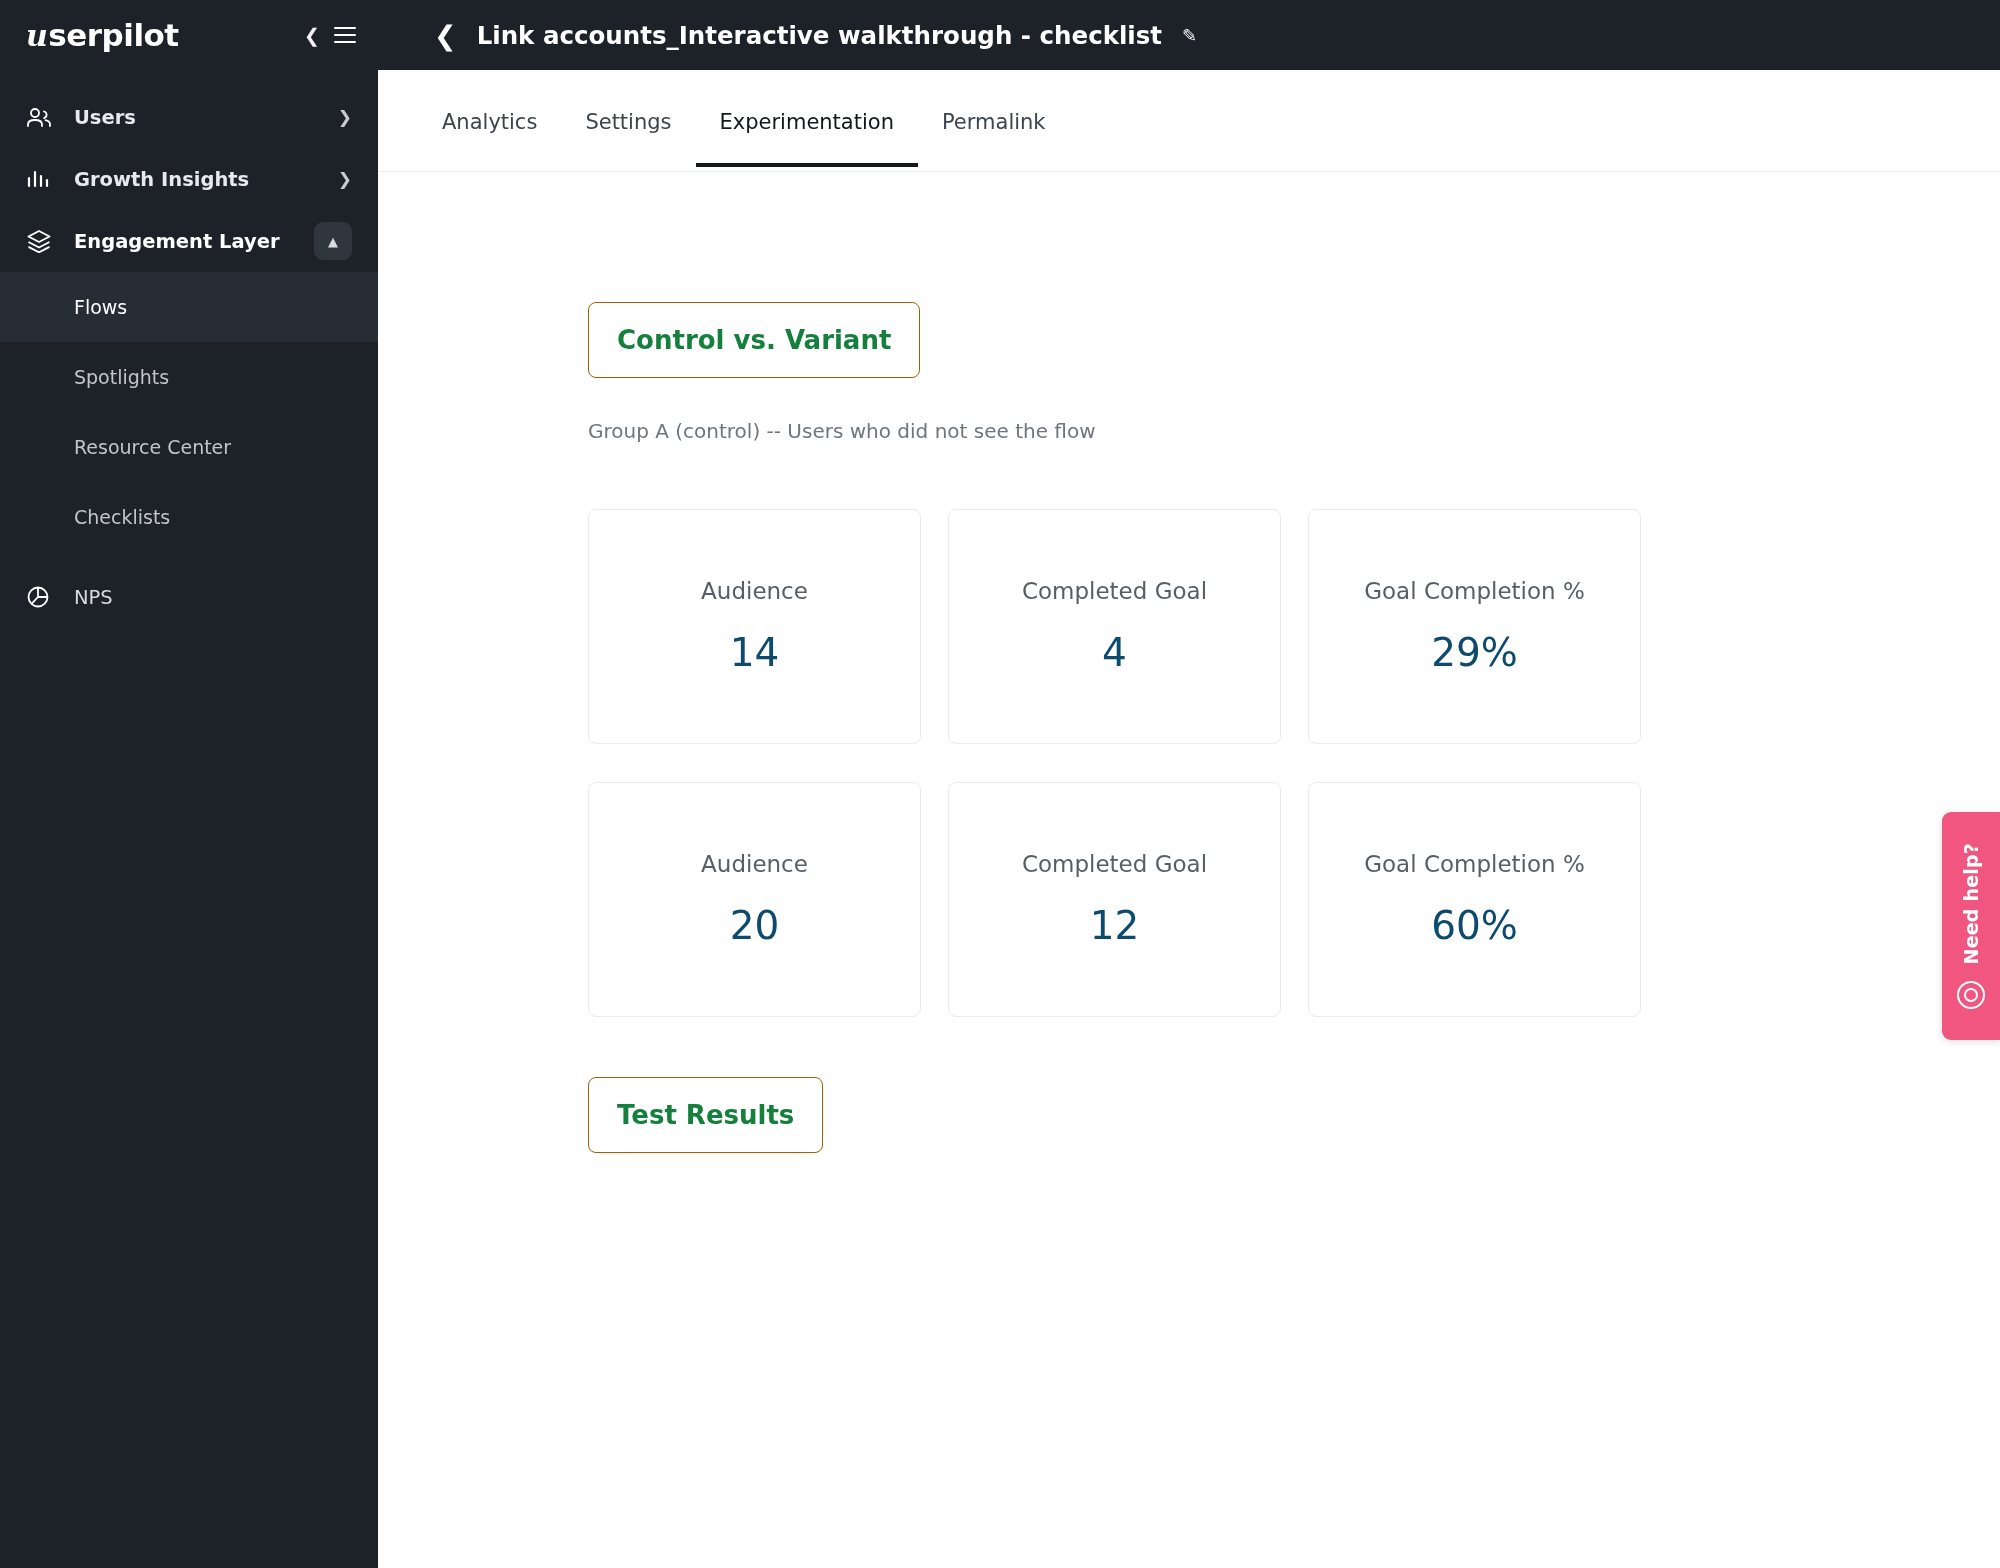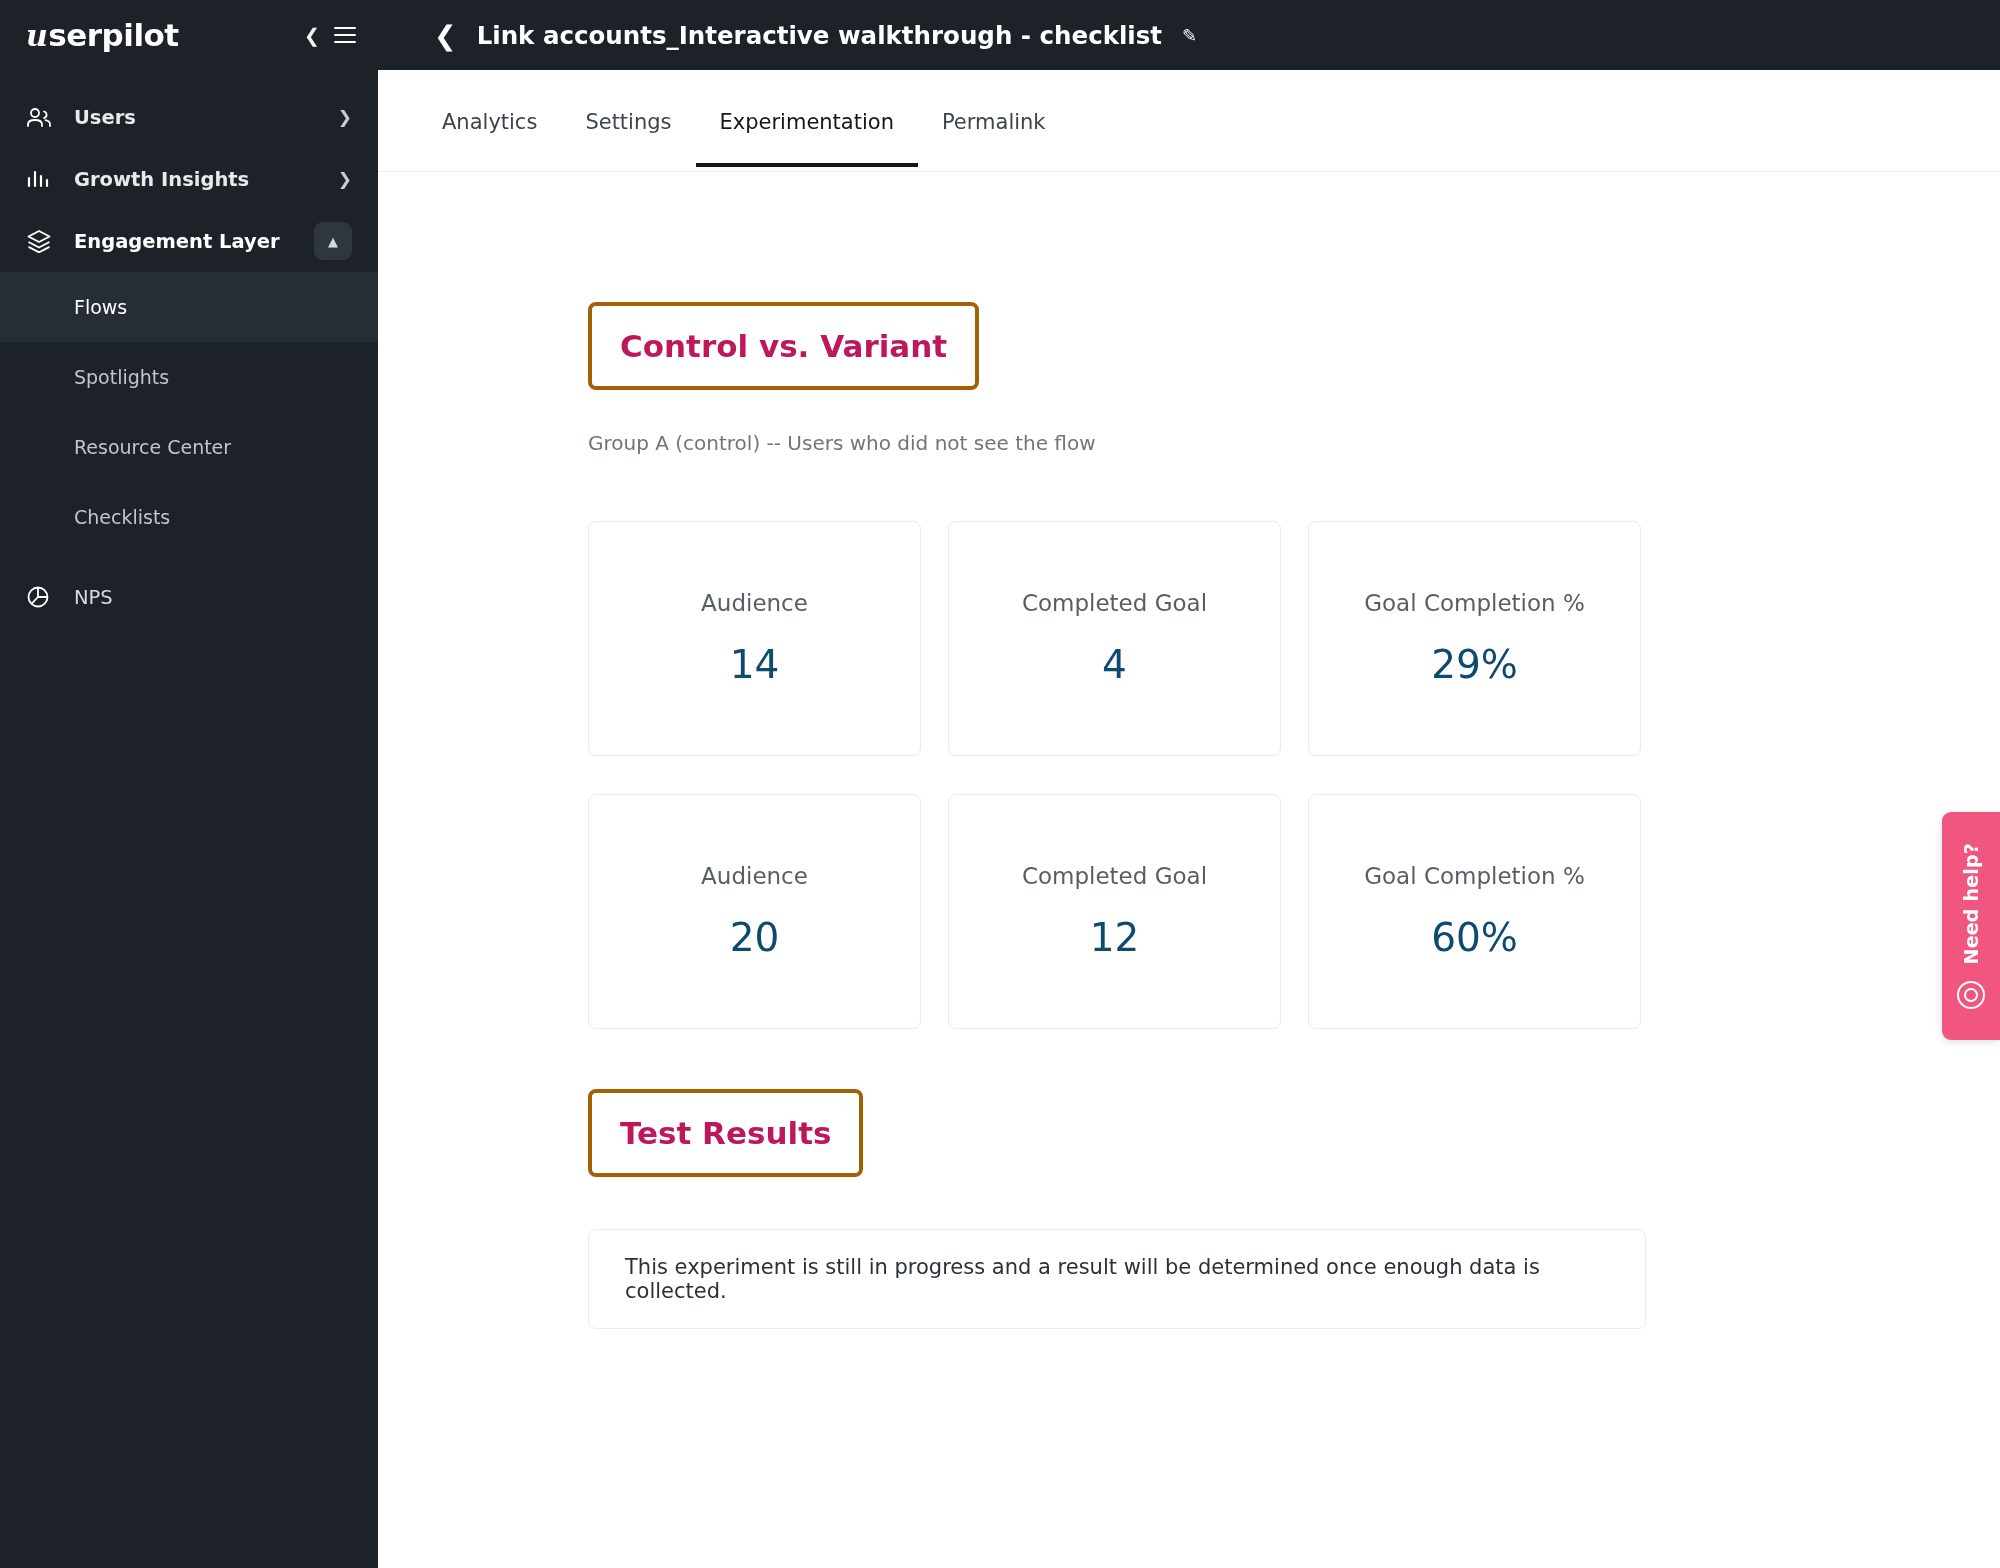--- a/index.html
+++ b/index.html
@@ -197,27 +197,27 @@
   .content {
     flex: 1;
     padding: 130px 0 0 0;
     overflow: hidden;
     position: relative;
   }
   .inner { padding-left: 210px; }
 
   .section-chip {
     display: inline-block;
-    border: 4px solid #a16207;
+    border: 1px solid #a16207;
     border-radius: 8px;
     background: #ffffff;
     padding: 22px 28px;
-    font-size: 31px;
+    font-size: 26px;
     font-weight: 700;
-    color: #be185d;
+    color: #15803d;
     box-shadow: 0 1px 2px rgba(20,24,29,.04);
   }
 
   .group-caption {
     font-size: 20px;
     color: #6f757d;
     margin-top: 41px;
     margin-bottom: 28px;
   }
 
@@ -447,23 +447,20 @@
             <div class="metric-value">12</div>
           </div>
           <div class="metric-card">
             <div class="metric-label">Goal Completion %</div>
             <div class="metric-value">60%</div>
           </div>
         </div>
 
         <div class="section-chip results-chip">Test Results</div>
 
-        <div class="result-banner">
-          <span>This experiment is still in progress and a result will be determined once enough data is collected.</span>
-        </div>
 
       </div>
     </div>
   </section>
 
   <div class="need-help">
     <span class="nh-text">Need help?</span>
     <span class="nh-icon"></span>
   </div>
 

